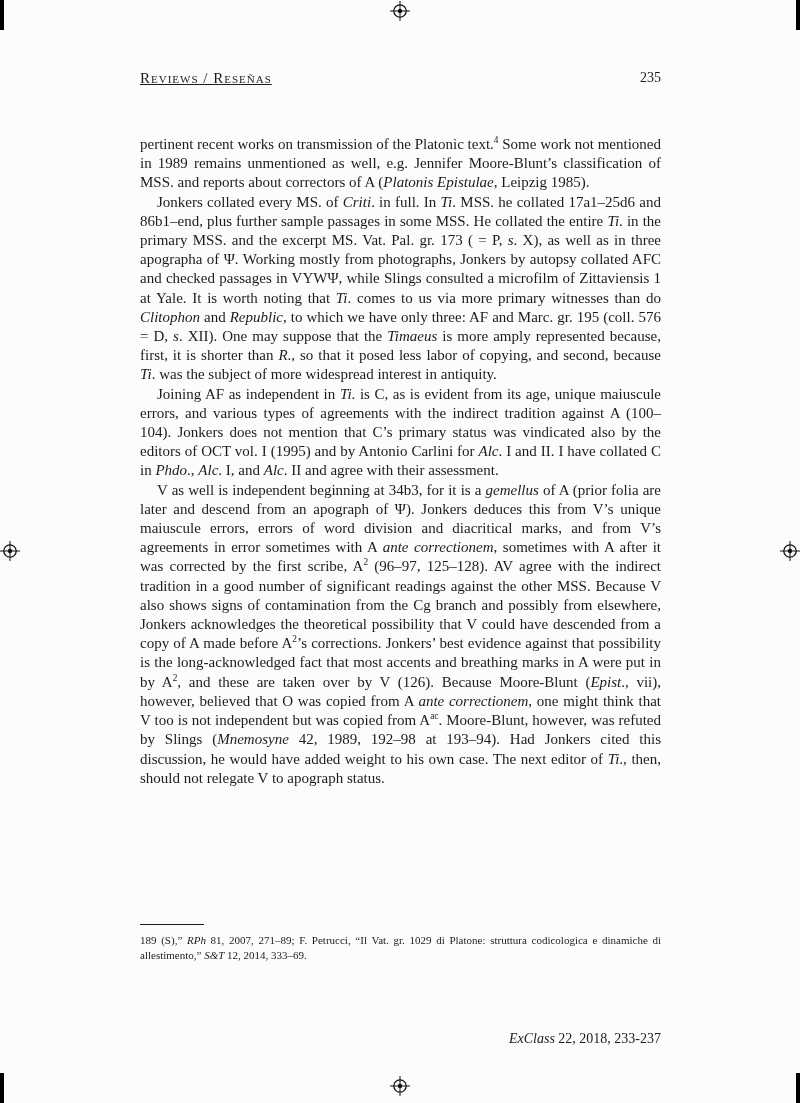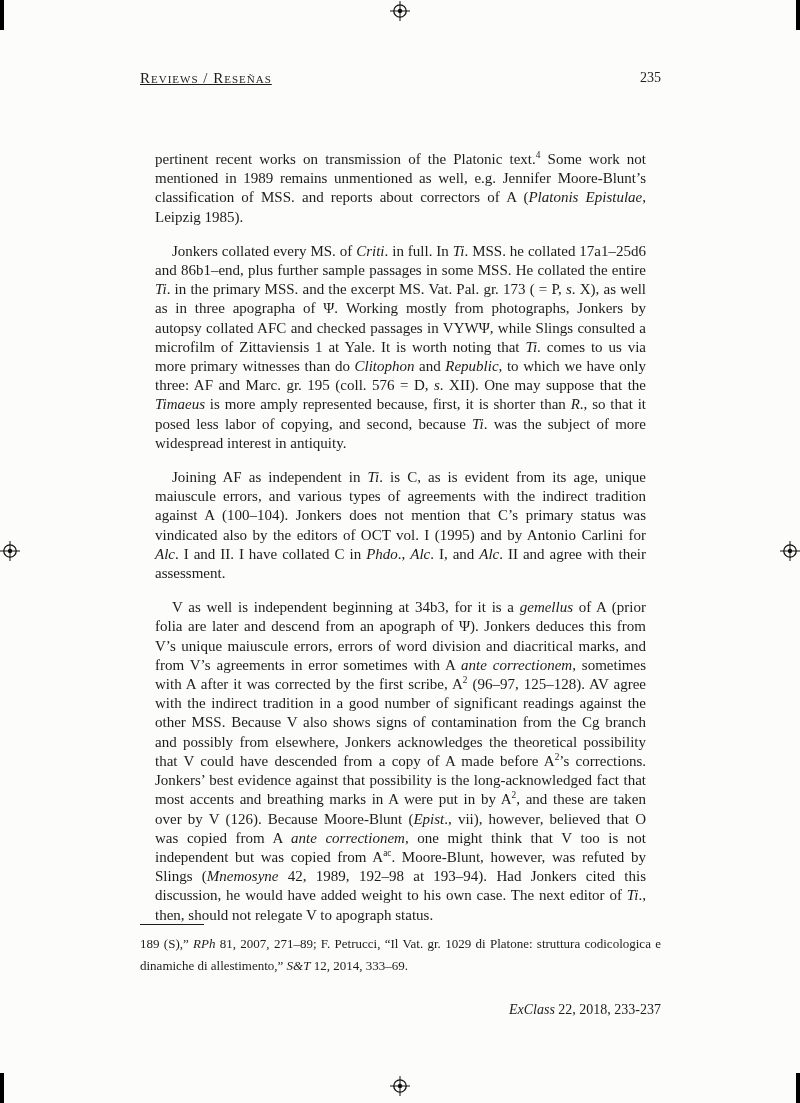--- a/index.html
+++ b/index.html
@@ -15,34 +15,34 @@
     text-decoration:underline;
   }
   .page-number{
     position:absolute;right:0;top:0;
     font-variant:normal;letter-spacing:0;font-size:14px;
   }
   .body-text{
     position:absolute;top:135px;left:140px;width:521px;
     font-size:15px;line-height:19.2px;text-align:justify;
   }
-  .para{margin:15px;}
+  .para{margin:0;}
   .para.indent{text-indent:17px;}
   .it{font-style:italic;}
   sup{font-size:0.62em;line-height:0;vertical-align:super;}
   .footnote-rule{
     position:absolute;top:924px;left:140px;width:64px;height:0;
     border-top:1.5px solid #1c1c1c;
   }
   .footnote-text{
     position:absolute;top:933px;left:140px;width:521px;
-    font-size:13px;line-height:22px;text-align:justify;
+    font-size:11px;line-height:15px;text-align:justify;
   }
   .footer{
-    position:absolute;top:1002px;left:140px;width:521px;
+    position:absolute;top:1031px;left:140px;width:521px;
     text-align:right;font-size:14px;
   }
   .reg{position:absolute;width:20px;height:20px;}
   .reg-top{left:390px;top:1px;}
   .reg-bottom{left:390px;top:1076px;}
   .reg-left{left:0px;top:541px;}
   .reg-right{left:780px;top:541px;}
   .bar{position:absolute;width:4px;height:30px;background:#000;}
   .bar-tl{left:0;top:0;}
   .bar-bl{left:0;top:1073px;}

